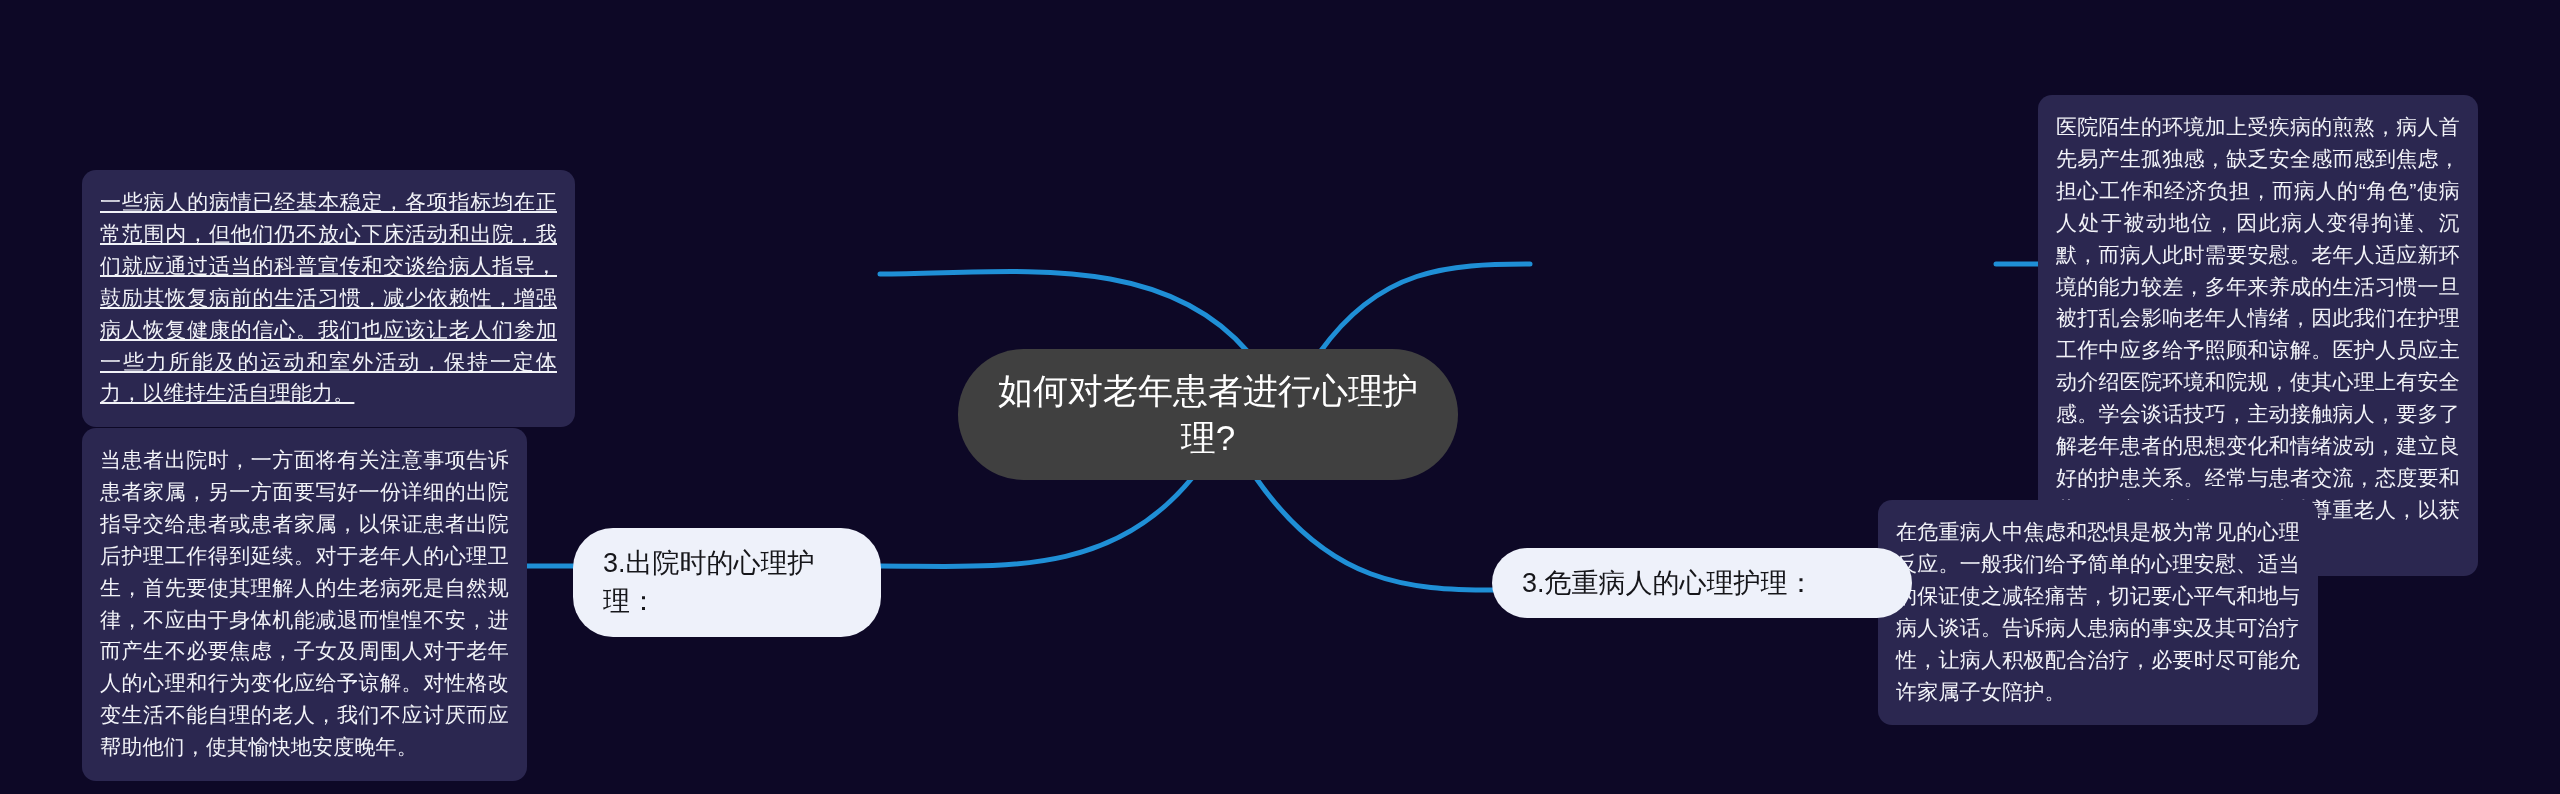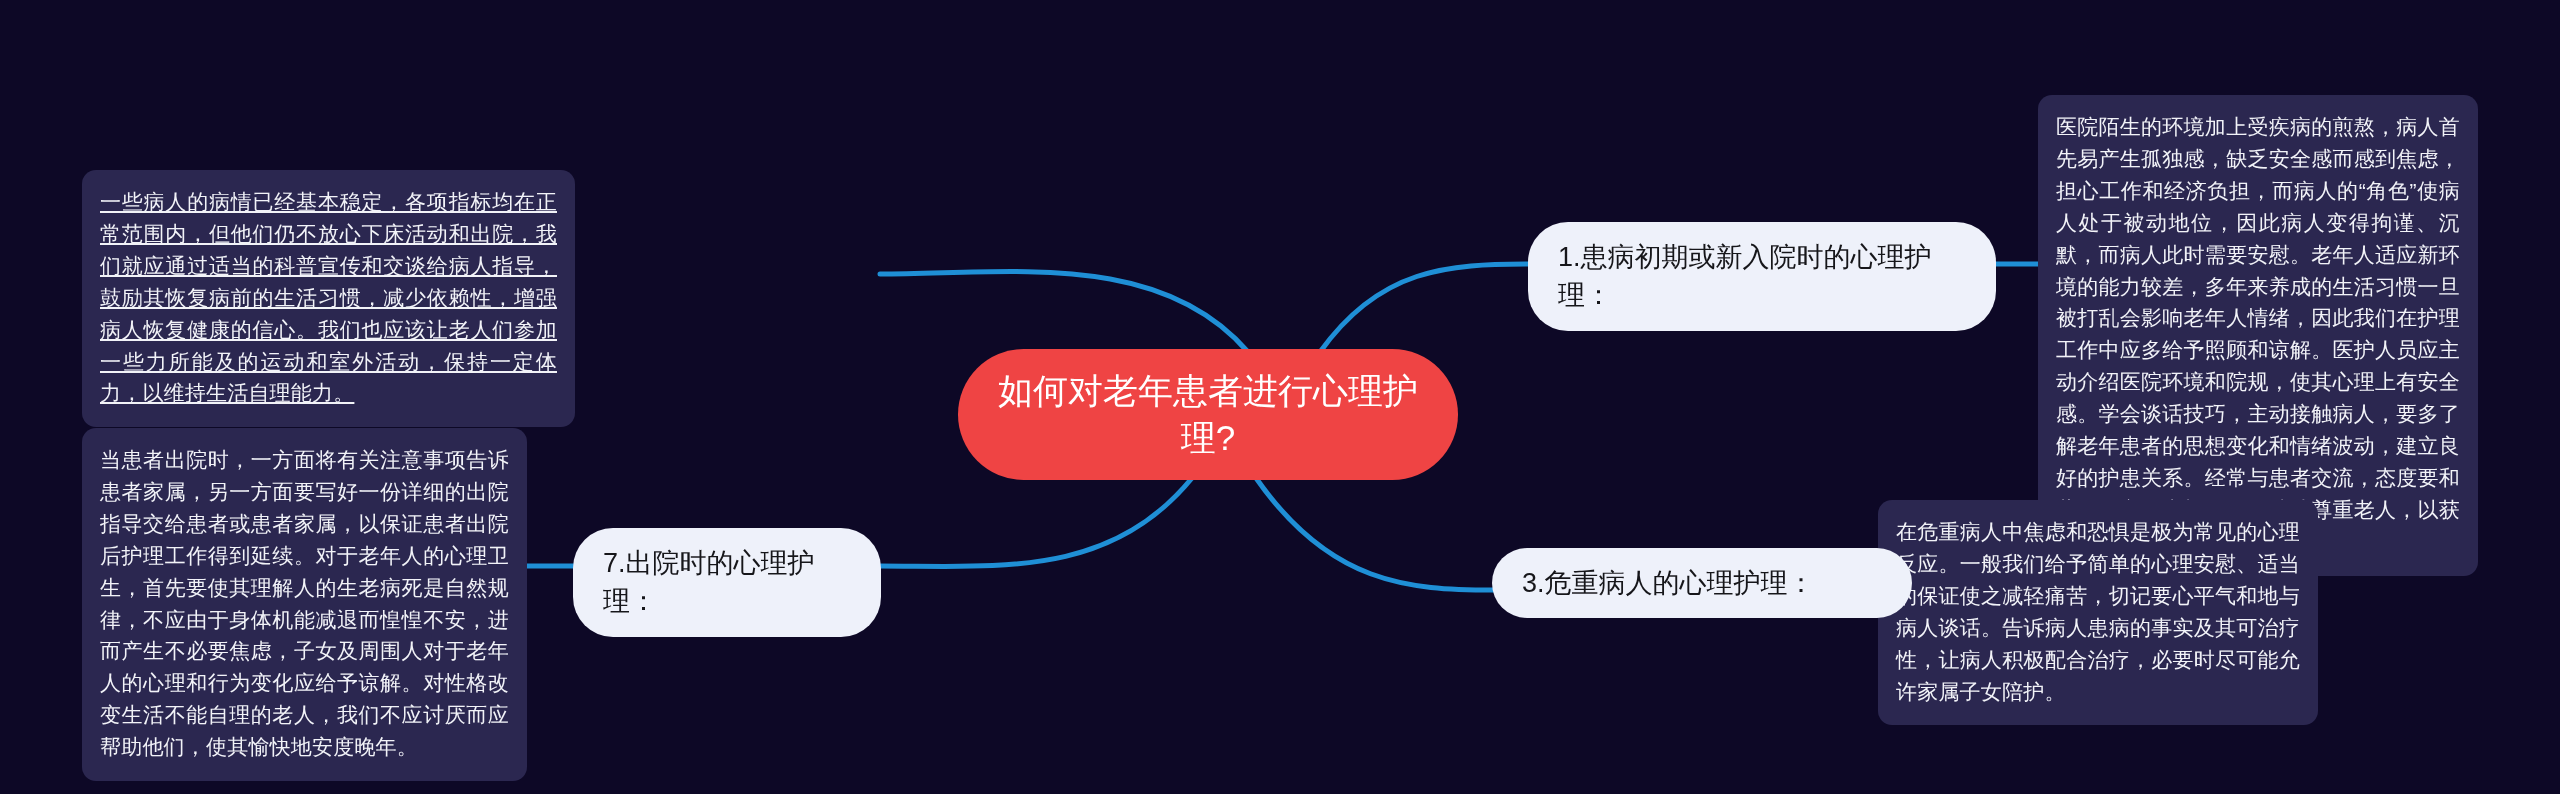--- a/index.html
+++ b/index.html
@@ -64,21 +64,21 @@
   .pill-4 { left: 573px;  top: 528px; width: 308px; }
 
   
   .center-node {
     position: absolute;
     left: 958px;
     top: 349px;
     width: 500px;
     height: 131px;
     box-sizing: border-box;
-    background: #ef4444;
+    background: #404040;
     border-radius: 66px;
     color: #ffffff;
     font-size: 35px;
     line-height: 1.34;
     display: flex;
     align-items: center;
     justify-content: center;
     text-align: center;
     padding: 16px 34px;
     z-index: 5;
@@ -111,22 +111,21 @@
   </svg>
 
   <div class="panel panel-tl">一些病人的病情已经基本稳定，各项指标均在正常范围内，但他们仍不放心下床活动和出院，我们就应通过适当的科普宣传和交谈给病人指导，鼓励其恢复病前的生活习惯，减少依赖性，增强病人恢复健康的信心。我们也应该让老人们参加一些力所能及的运动和室外活动，保持一定体力，以维持生活自理能力。</div>
 
   <div class="panel panel-bl">当患者出院时，一方面将有关注意事项告诉患者家属，另一方面要写好一份详细的出院指导交给患者或患者家属，以保证患者出院后护理工作得到延续。对于老年人的心理卫生，首先要使其理解人的生老病死是自然规律，不应由于身体机能减退而惶惶不安，进而产生不必要焦虑，子女及周围人对于老年人的心理和行为变化应给予谅解。对性格改变生活不能自理的老人，我们不应讨厌而应帮助他们，使其愉快地安度晚年。</div>
 
   <div class="panel panel-tr">医院陌生的环境加上受疾病的煎熬，病人首先易产生孤独感，缺乏安全感而感到焦虑，担心工作和经济负担，而病人的“角色”使病人处于被动地位，因此病人变得拘谨、沉默，而病人此时需要安慰。老年人适应新环境的能力较差，多年来养成的生活习惯一旦被打乱会影响老年人情绪，因此我们在护理工作中应多给予照顾和谅解。医护人员应主动介绍医院环境和院规，使其心理上有安全感。学会谈话技巧，主动接触病人，要多了解老年患者的思想变化和情绪波动，建立良好的护患关系。经常与患者交流，态度要和蔼，语言要亲切温柔，处处尊重老人，以获得患者信任。</div>
 
   <div class="panel panel-br">在危重病人中焦虑和恐惧是极为常见的心理反应。一般我们给予简单的心理安慰、适当的保证使之减轻痛苦，切记要心平气和地与病人谈话。告诉病人患病的事实及其可治疗性，让病人积极配合治疗，必要时尽可能允许家属子女陪护。</div>
 
-  <div class="pill pill-1">1.患病初期或新入院时的心理护理：</div>
 
 
   <div class="pill pill-3">3.危重病人的心理护理：</div>
 
-  <div class="pill pill-4">7.出院时的心理护理：</div>
+  <div class="pill pill-4">3.出院时的心理护理：</div>
 
   <div class="center-node">如何对老年患者进行心理护理?</div>
 
 </div>
 
 </body></html>

